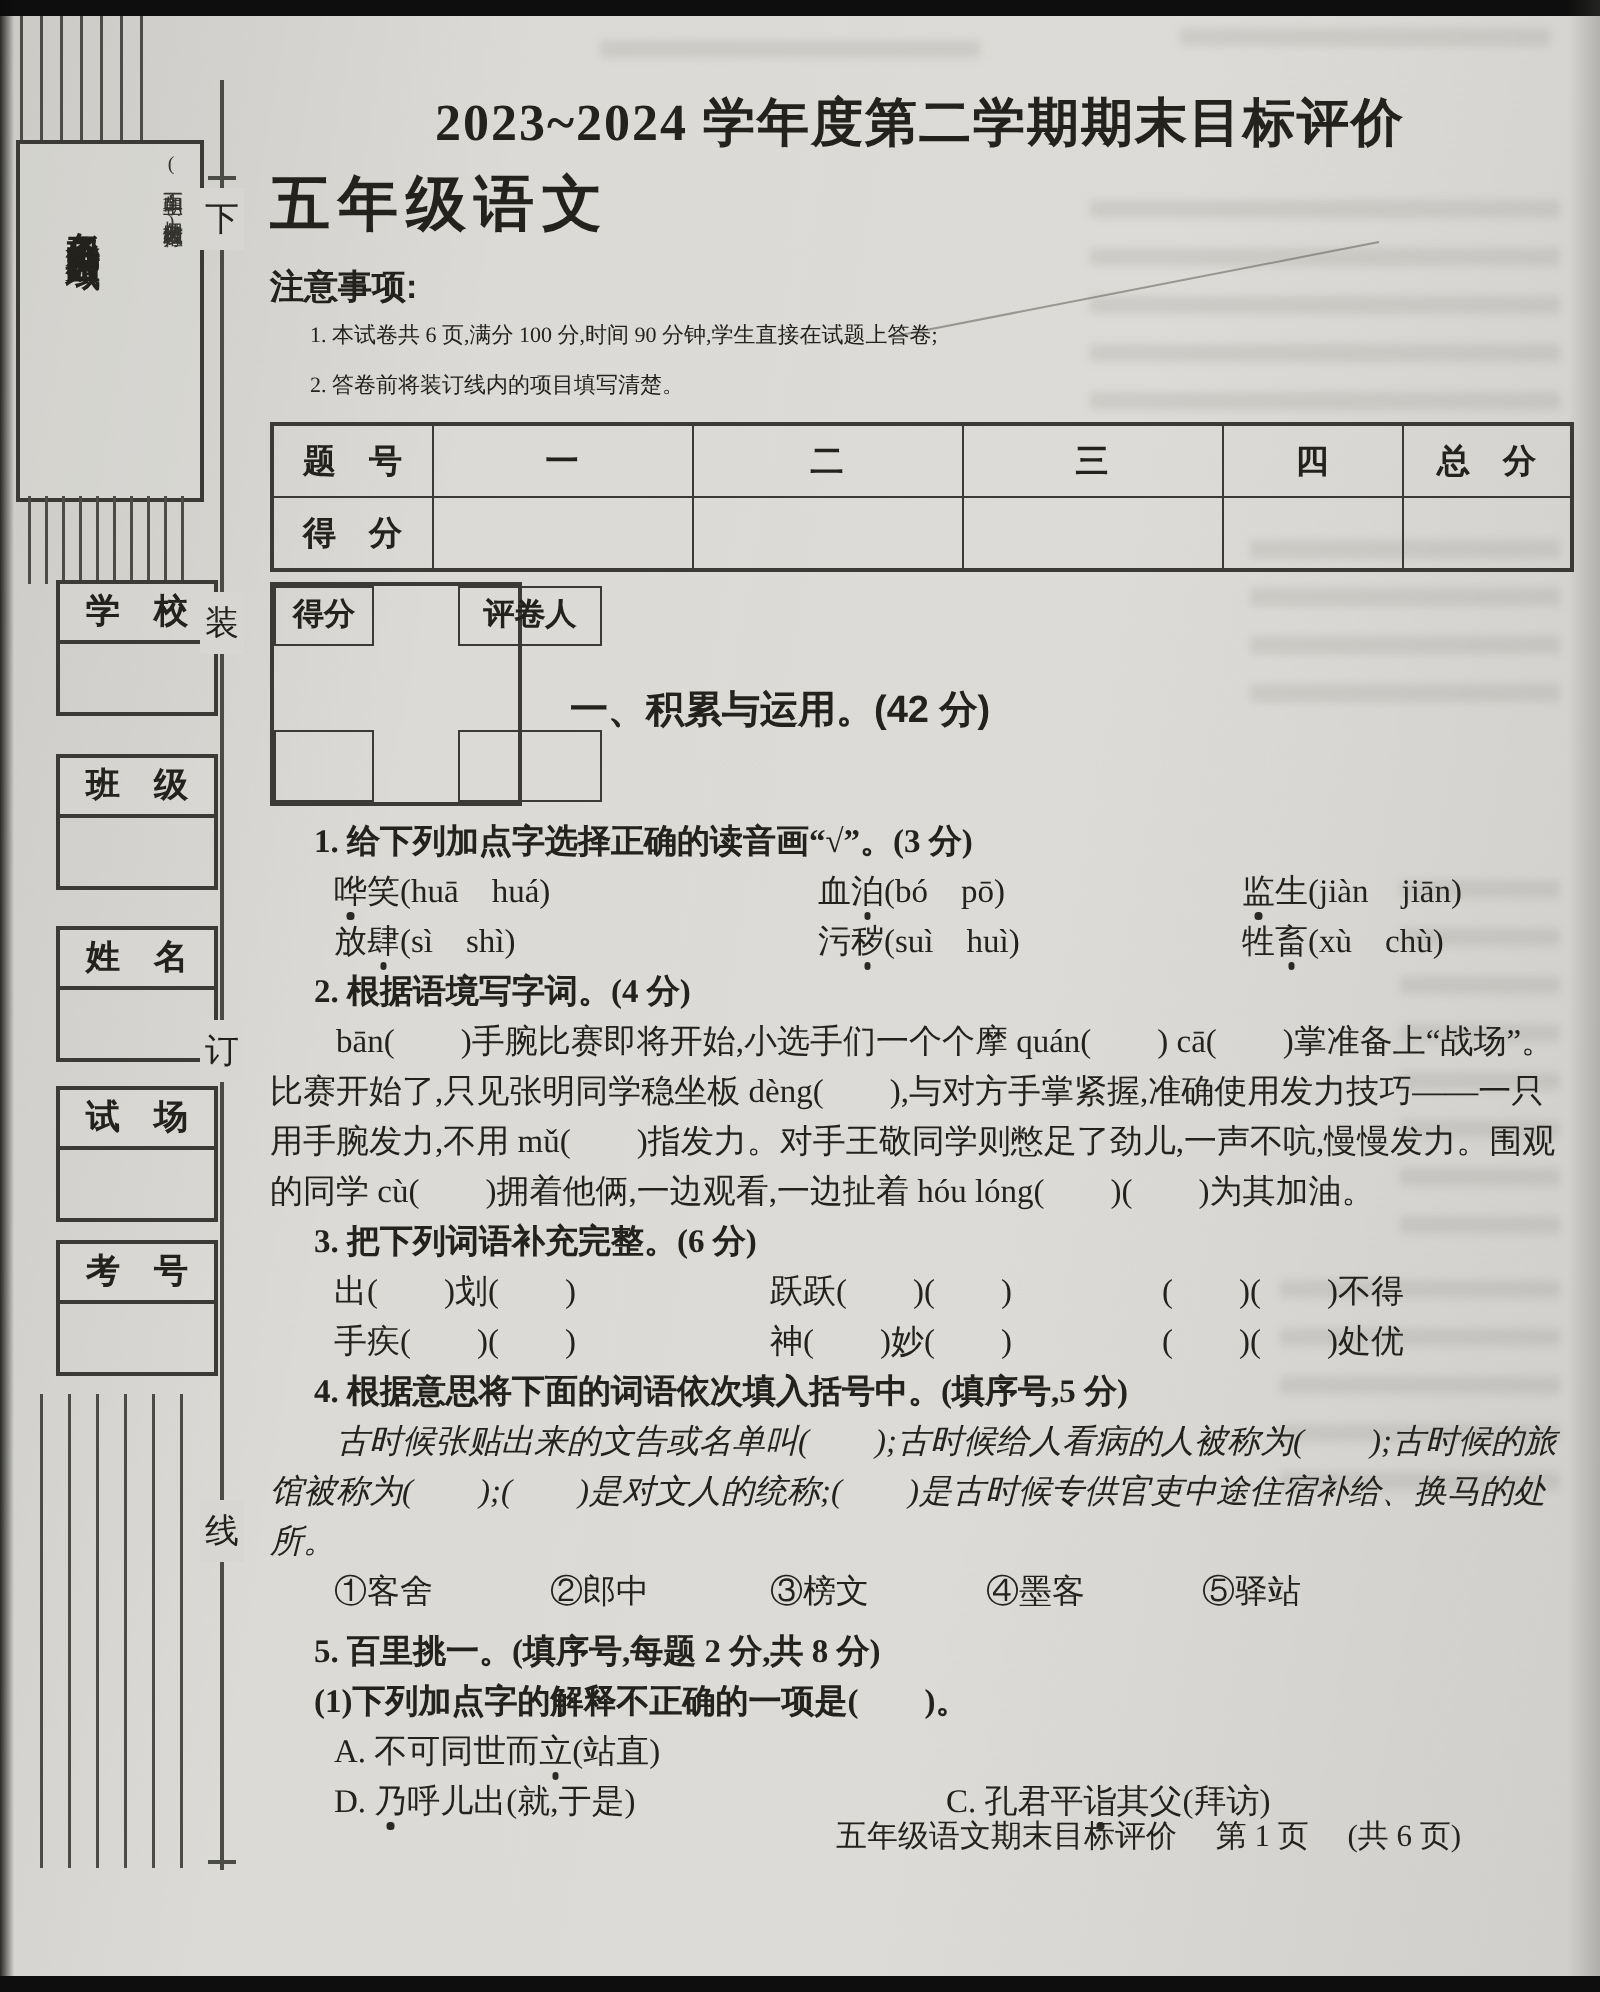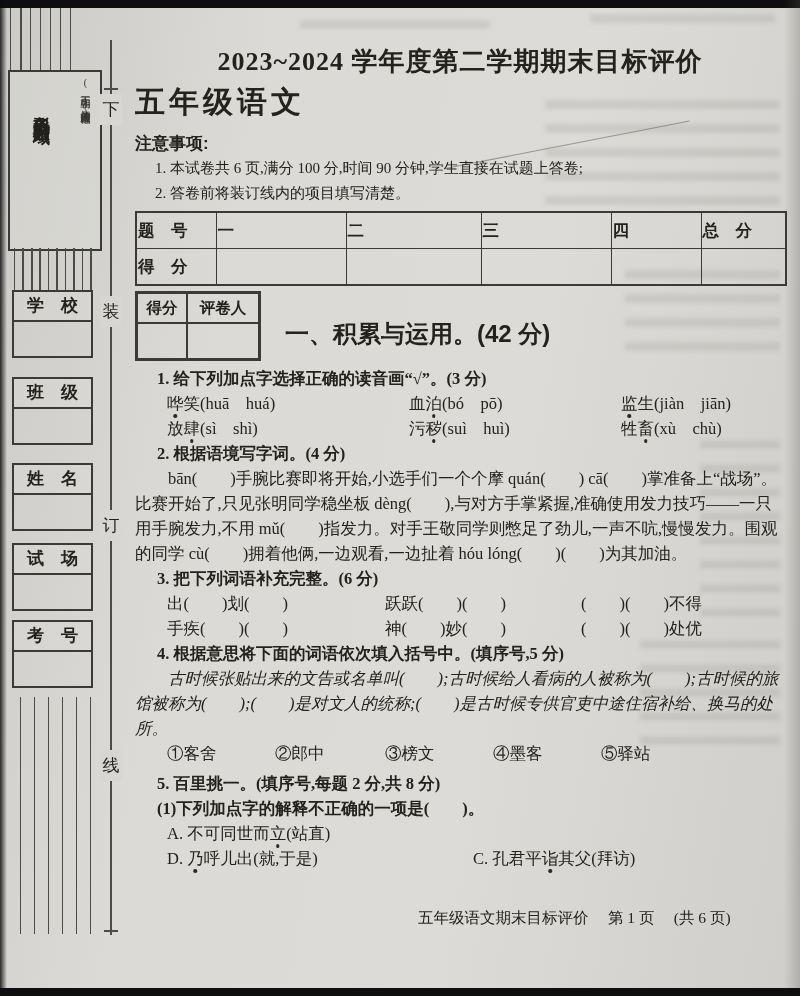--- a/index.html
+++ b/index.html
@@ -16,44 +16,44 @@
   .edge-right{position:absolute;right:0;top:0;width:16px;height:996px;background:linear-gradient(270deg,rgba(90,90,84,.28),rgba(90,90,84,0));}
 
   
   .comb{position:absolute;}
   .comb-top{left:10px;top:8px;width:70px;height:62px;background:repeating-linear-gradient(90deg,#4c4c47 0 1.5px,transparent 1.5px 10px);}
   .comb-mid{left:14px;top:248px;width:82px;height:44px;background:repeating-linear-gradient(90deg,#4c4c47 0 1.5px,transparent 1.5px 8.5px);}
   .comb-bottom{left:20px;top:697px;width:76px;height:237px;background:repeating-linear-gradient(90deg,#4c4c47 0 1.5px,transparent 1.5px 14px);}
   .barcode-box{position:absolute;left:8px;top:70px;width:90px;height:177px;border:2px solid #3b3a36;background:rgba(224,223,219,.35);}
   .bc-label{position:absolute;left:20px;top:30px;writing-mode:vertical-rl;text-orientation:upright;font-size:17px;font-weight:600;letter-spacing:2px;}
   .bc-note{position:absolute;right:8px;top:5px;writing-mode:vertical-rl;text-orientation:upright;font-size:10px;letter-spacing:0.5px;color:#35342f;}
-  .field{position:absolute;left:12px;width:81px;}
+  .field{position:absolute;left:28px;width:81px;}
   .f1{top:290px;} .f2{top:377px;} .f3{top:463px;} .f4{top:543px;} .f5{top:620px;}
   .field-label{border:2px solid #3b3a36;height:28px;line-height:28px;text-align:center;font-size:17px;font-weight:600;background:rgba(226,225,221,.25);}
   .field-blank{border:2px solid #3b3a36;border-top:none;height:34px;}
   .bind-line{position:absolute;left:110px;top:40px;width:1.5px;height:895px;background:#4c4c47;}
   .bind-tick{position:absolute;left:104px;width:14px;height:1.5px;background:#4c4c47;}
   .tick-a{top:88px;} .tick-b{top:930px;}
   .bind-char{position:absolute;left:100px;width:22px;text-align:center;font-size:17px;background:#d7d6d2;padding:4px 0;}
   .bc0{top:94px;} .bc1{top:296px;} .bc2{top:510px;} .bc3{top:750px;}
 
   
   .main{position:absolute;left:135px;top:30px;width:650px;}
   .title{margin-top:14px;text-align:center;font-size:26px;font-weight:700;letter-spacing:1px;white-space:pre-wrap;}
   .subject{margin-top:3px;text-align:left;font-size:30px;font-weight:700;letter-spacing:4px;font-family:"Liberation Sans","DejaVu Sans",sans-serif;}
   .notice-h{margin-top:9px;font-size:17px;line-height:24px;font-weight:700;font-family:"Liberation Sans","DejaVu Sans",sans-serif;}
-  .notice-item{font-size:15px;line-height:25px;padding-left:20px;white-space:pre-wrap;}
+  .notice-item{font-size:11px;line-height:25px;padding-left:20px;white-space:pre-wrap;}
   table.score{margin-top:5px;border-collapse:collapse;width:650px;table-layout:fixed;border:2.5px solid #3b3a36;}
-  table.score td{border:1.5px solid #3b3a36;height:33px;text-align:left;font-size:16.5px;font-weight:600;font-family:"Liberation Sans","DejaVu Sans",sans-serif;white-space:pre-wrap;}
+  table.score td{border:1.5px solid #3b3a36;height:33px;text-align:center;font-size:16.5px;font-weight:600;font-family:"Liberation Sans","DejaVu Sans",sans-serif;white-space:pre-wrap;}
   .grader-row{display:flex;margin-top:5px;}
-  .grader-box{border:2px solid #3b3a36;width:122px;flex:0 0 auto;display:grid;grid-template-columns:50px 72px;}
+  .grader-box{border:2px solid #3b3a36;width:122px;flex:0 0 auto;display:grid;grid-template-columns:50px 72px;gap:42px;}
   .gcell{border:1px solid #3b3a36;text-align:center;font-family:"Liberation Sans","DejaVu Sans",sans-serif;}
   .gh{height:28px;line-height:28px;font-size:15.5px;font-weight:700;}
   .gb{height:34px;}
-  .section-title{align-self:center;margin:16px 0 0 24px;font-size:24px;font-weight:700;font-family:"Liberation Sans","DejaVu Sans",sans-serif;white-space:pre-wrap;}
+  .section-title{align-self:center;margin:16px 0 0 24px;font-size:19px;font-weight:700;font-family:"Liberation Sans","DejaVu Sans",sans-serif;white-space:pre-wrap;}
   .qa{font-size:16.5px;line-height:25px;}
   .stem{padding-left:22px;white-space:pre-wrap;margin-top:0;font-weight:bold;}
   .stem.mt{margin-top:5px;}
   .para{white-space:pre-wrap;text-indent:33px;}
   .kai{font-style:italic;}
   .wrow{display:grid;padding-left:32px;white-space:pre-wrap;}
   .g1{grid-template-columns:242px 212px auto;}
   .g3{grid-template-columns:218px 196px auto;}
   .g4{grid-template-columns:108px 110px 108px 108px auto;}
   .g5{grid-template-columns:306px auto;}

